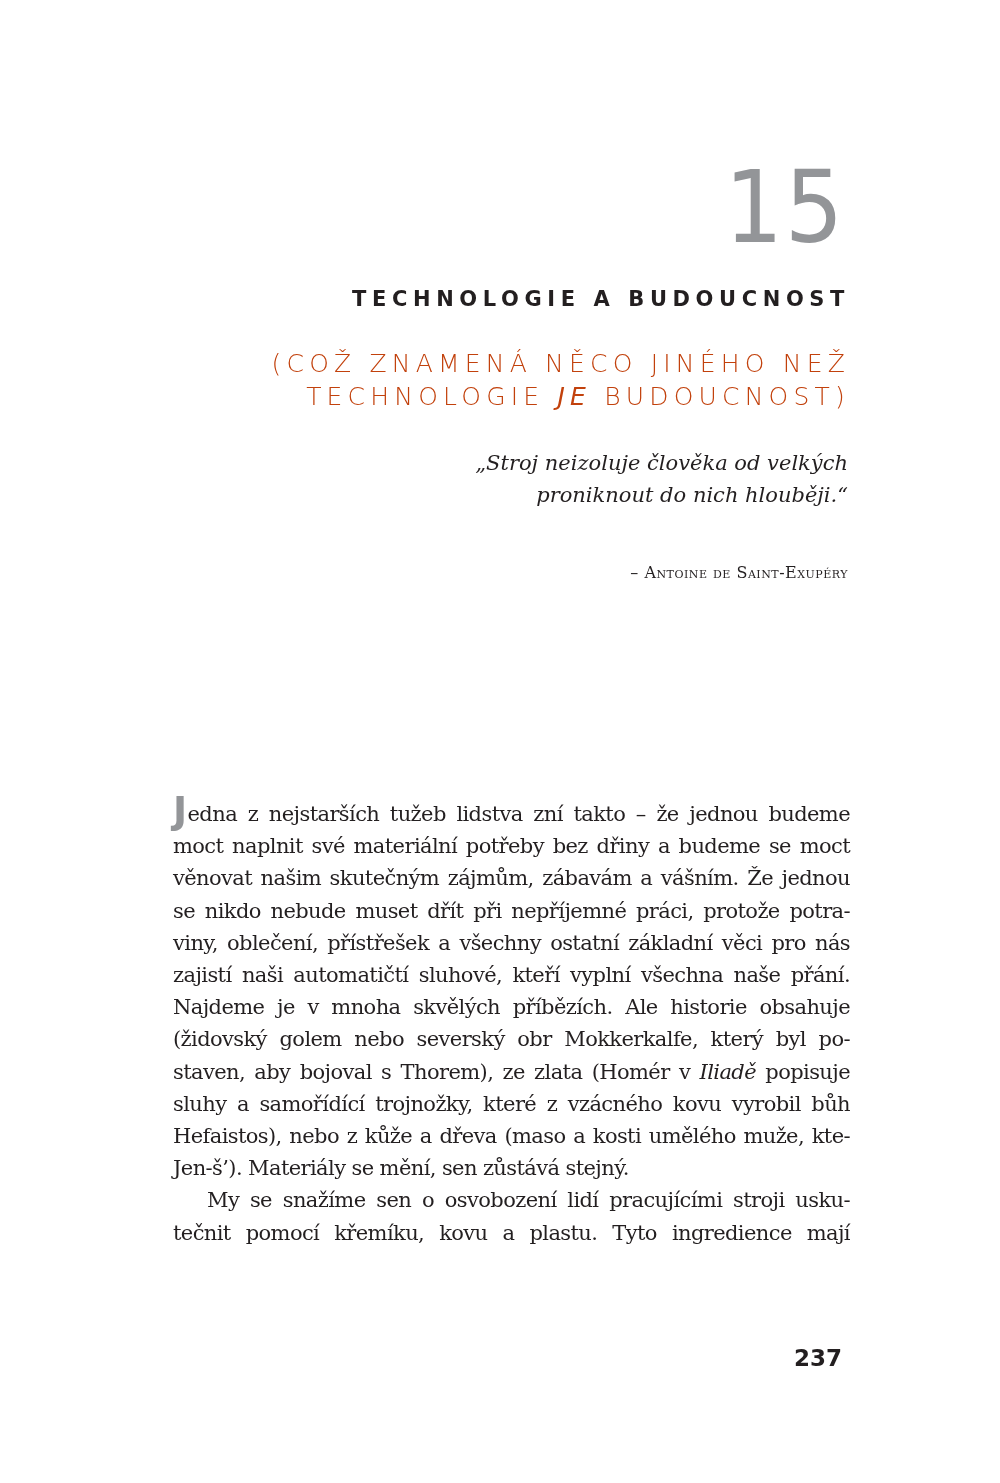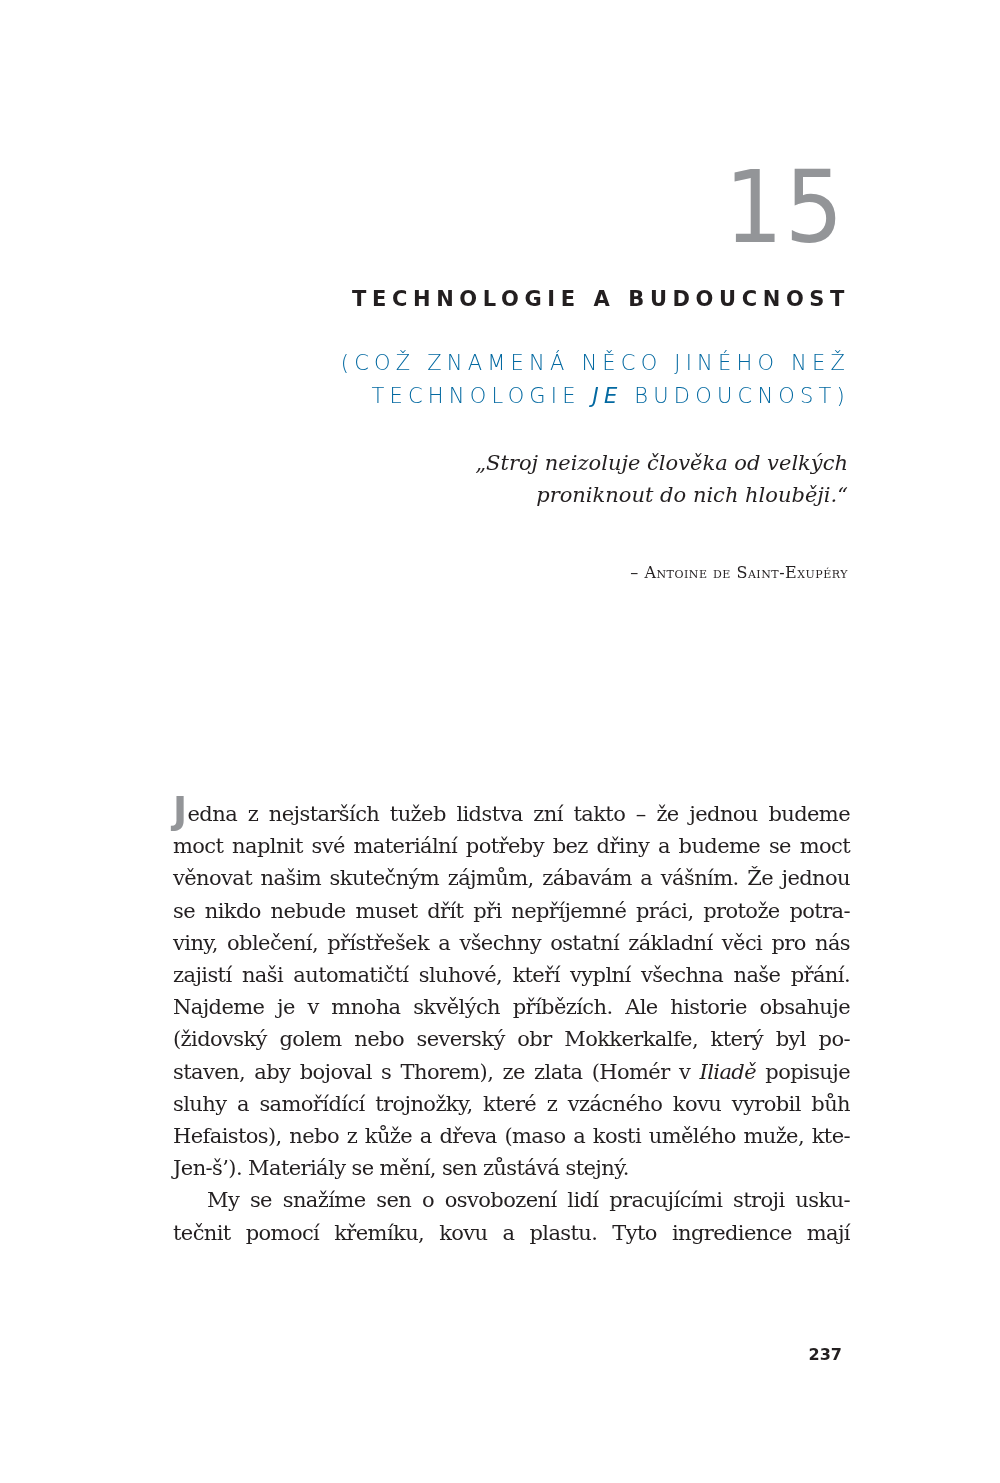--- a/index.html
+++ b/index.html
@@ -38,24 +38,24 @@
       letter-spacing: 5.6px;
       color: #231f20;
       white-space: nowrap;
     }
     .chapter-subtitle {
       position: absolute;
       right: 150px;
       top: 347px;
       font-family: "DejaVu Sans", sans-serif;
       font-weight: 300;
-      font-size: 21px;
+      font-size: 25px;
       line-height: 33px;
       letter-spacing: 5.2px;
-      color: #0369a1;
+      color: #c2410c;
       text-align: right;
       white-space: nowrap;
     }
     .chapter-subtitle .it { font-style: italic; }
     .epigraph {
       position: absolute;
       right: 152px;
       top: 448px;
       font-family: "DejaVu Serif", serif;
       font-style: italic;
@@ -112,21 +112,21 @@
       position: relative;
       top: 2px;
     }
     .body-text .it { font-style: italic; }
     .page-number {
       position: absolute;
       right: 158px;
       top: 1345px;
       font-family: "DejaVu Sans", sans-serif;
       font-weight: bold;
-      font-size: 16px;
+      font-size: 23px;
       color: #231f20;
       margin-left: 11px;
     }
   </style>
 </head>
 <body>
 
 <div class="page">
 
   <div class="chapter-number">15</div>

